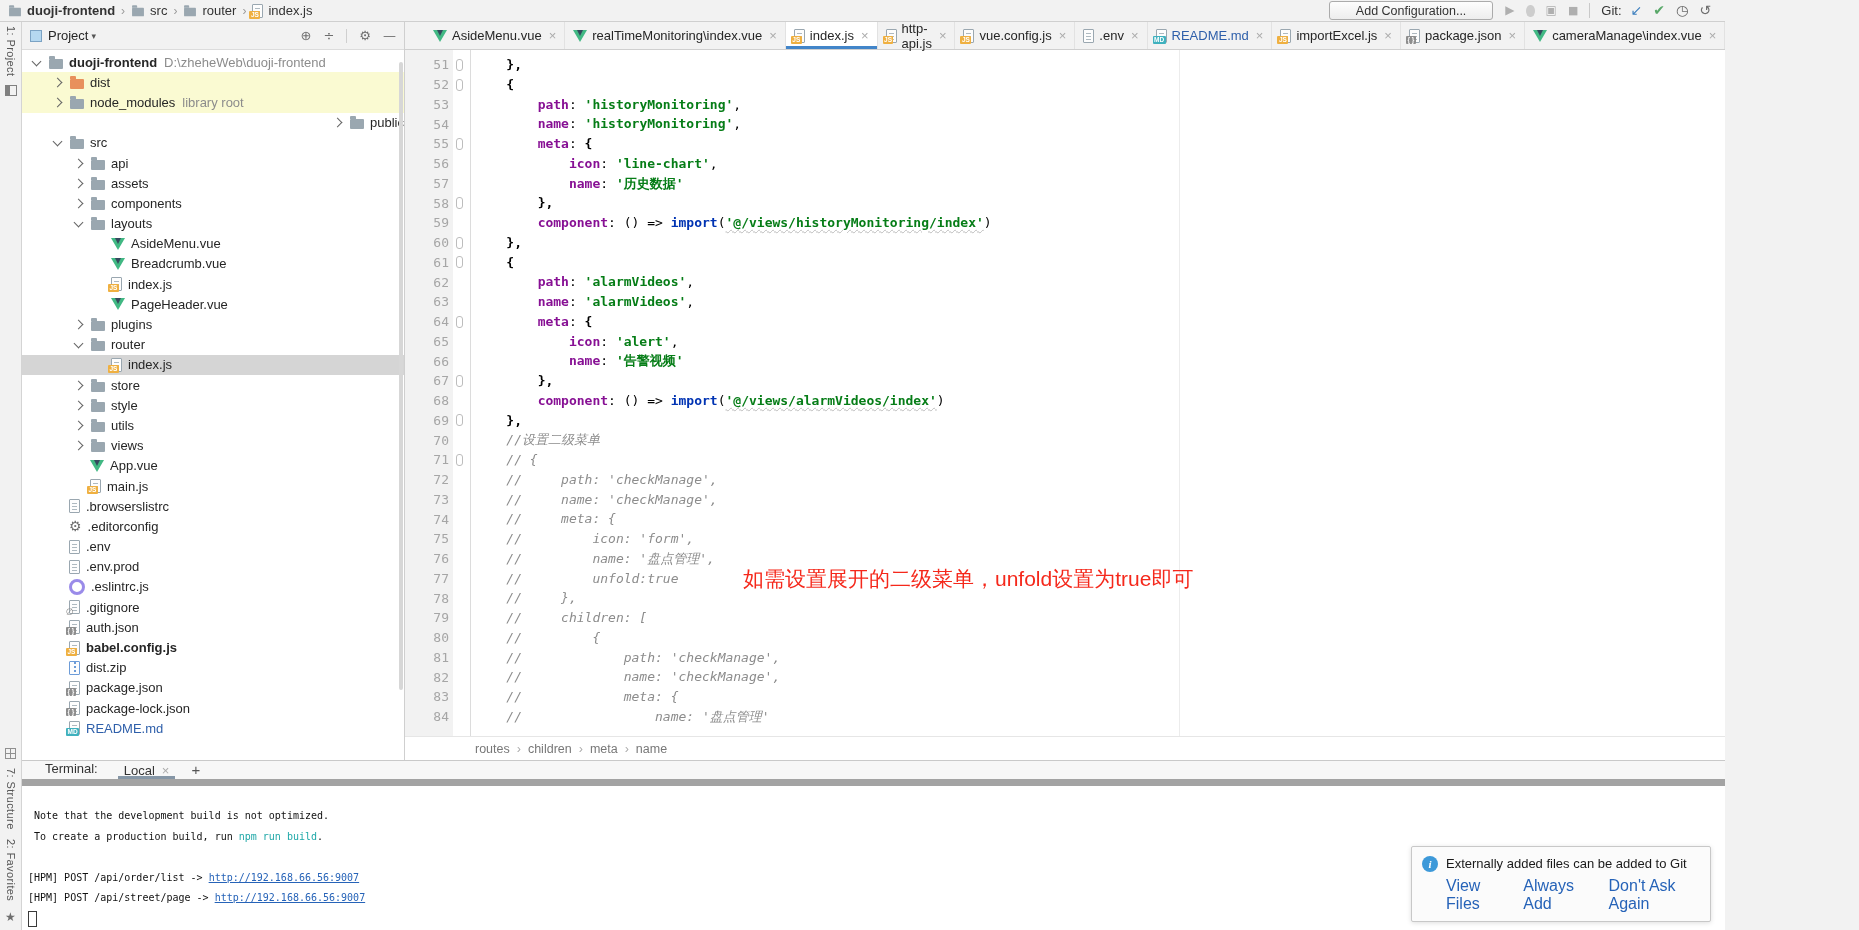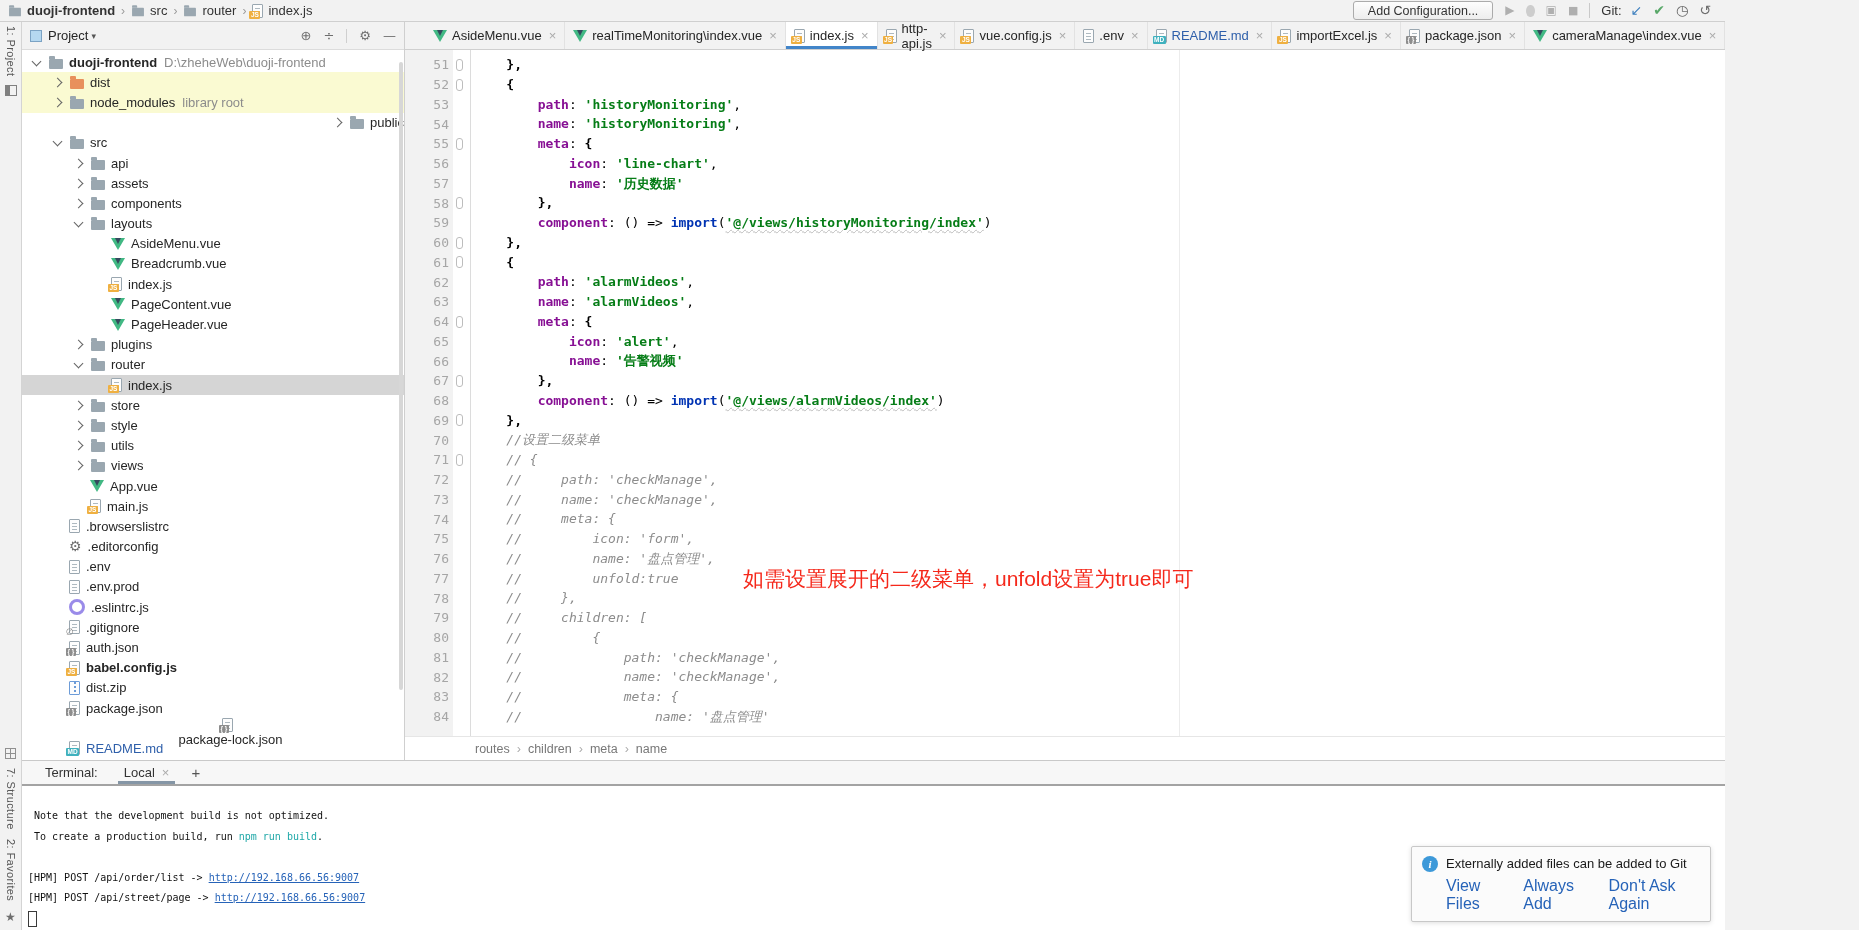--- a/index.html
+++ b/index.html
@@ -9,21 +9,21 @@
   .app{position:relative;width:1725px;height:930px}
 
   
   .topbar{height:22px;display:flex;align-items:center;padding:0 8px;
           background:#F2F2F2;border-bottom:1px solid #CFCFCF;box-sizing:border-box}
   .nav-crumbs{display:flex;align-items:center;font-size:13px;color:#333}
   .nav-crumbs .seg{display:flex;align-items:center;gap:5px;cursor:default}
   .nav-crumbs .sep{color:#9B9B9B;margin:0 6px;font-size:12px}
   .nav-crumbs .seg.first .lbl{font-weight:bold}
   .nav-actions{margin-left:auto;display:flex;align-items:center}
-  .addcfg{height:19px;padding:0 14px;border:1px solid #ABABAB;border-radius:3px;
+  .addcfg{height:19px;padding:0 26px;border:1px solid #ABABAB;border-radius:3px;
           background:linear-gradient(#FDFDFD,#EDEDED);font:12.5px "Liberation Sans",sans-serif;
           color:#333;margin-right:12px}
   .runics{display:flex;gap:11px;opacity:.5}
   .divider{width:1px;height:15px;background:#C9C9C9;margin:0 11px}
   .gitlabel{font-size:13px;color:#333;margin-right:9px}
   .gitics{display:flex;gap:11px;margin-right:6px}
 
   
   .ic{display:inline-block;flex:none;position:relative}
   .gl{font:14px/15px "DejaVu Sans",sans-serif;color:#6E6E6E}
@@ -126,22 +126,22 @@
   .ann{position:absolute;left:268px;top:-4px;font:21px "Liberation Sans","DejaVu Sans",sans-serif;
       color:var(--red);white-space:nowrap;z-index:3;font-style:normal}
   .marginguide{position:absolute;left:708px;top:0;bottom:0;width:1px;background:#ECECEC}
   .ebread{height:24px;flex:none;border-top:1px solid #E6E6E6;display:flex;align-items:center;
       padding-left:70px;font-size:12.5px;color:#787878;gap:7px;box-sizing:border-box}
   .ebread .sep{color:#ABABAB}
 
   
   .terminal{height:170px;flex:none;background:#fff;border-top:1px solid #C9C9C9;
       display:flex;flex-direction:column;box-sizing:border-box}
-  .theader{height:25px;flex:none;background:#F7F7F7;border-bottom:2px solid #a3a3a3;
-      display:flex;align-items:center;padding-left:23px;box-sizing:border-box;font-size:13px;color:#333}
+  .theader{height:25px;flex:none;background:#F7F7F7;border-bottom:7px solid #a3a3a3;
+      display:flex;padding-left:23px;box-sizing:border-box;font-size:13px;color:#333}
   .ttab{display:flex;align-items:center;margin-left:20px;height:100%;padding:0 6px;
       box-shadow:inset 0 -3px 0 var(--tab_underline)}
   .ttab .tclose{margin-left:7px;color:#ABABAB}
   .tplus{margin-left:16px;font-size:15px;color:#555}
   .tbody{flex:1;padding:20px 0 0 6px;font:10px/20.5px "DejaVu Sans Mono",monospace;color:#111}
   .tline{white-space:pre;min-height:20.5px}
   .tcy{color:var(--cyan)}
   .tln{color:var(--link);text-decoration:underline;cursor:pointer}
   .cursor{display:inline-block;width:7px;height:14px;border:1px solid #3A3A3A;vertical-align:middle}
 
@@ -287,25 +287,20 @@
                 <span class="lbl">Breadcrumb.vue</span>
               </div>
               <div class="trow" style="padding-left: 71px;">
                 <span class="chevsp"></span>
                 <span class="ic fi lines badge i-js"></span>
                 <span class="lbl">index.js</span>
               </div>
               <div class="trow" style="padding-left: 71px;">
                 <span class="chevsp"></span>
                 <span class="ic i-vue"></span>
-                <span class="lbl">PageContent.vue</span>
-              </div>
-              <div class="trow" style="padding-left: 71px;">
-                <span class="chevsp"></span>
-                <span class="ic i-vue"></span>
                 <span class="lbl">PageHeader.vue</span>
               </div>
               <div class="trow" style="padding-left: 50px;">
                 <span class="chev"></span>
                 <span class="ic i-folder"></span>
                 <span class="lbl">plugins</span>
               </div>
               <div class="trow" style="padding-left: 50px;">
                 <span class="chev exp"></span>
                 <span class="ic i-folder"></span>
@@ -389,21 +384,21 @@
               <div class="trow" style="padding-left: 29px;">
                 <span class="chevsp"></span>
                 <span class="ic fi i-zip"></span>
                 <span class="lbl">dist.zip</span>
               </div>
               <div class="trow" style="padding-left: 29px;">
                 <span class="chevsp"></span>
                 <span class="ic fi lines badge i-json"></span>
                 <span class="lbl">package.json</span>
               </div>
-              <div class="trow" style="padding-left: 29px; flex-direction: column;">
+              <div class="trow" style="padding-left: 29px;">
                 <span class="chevsp"></span>
                 <span class="ic fi lines badge i-json"></span>
                 <span class="lbl">package-lock.json</span>
               </div>
               <div class="trow" style="padding-left: 29px;">
                 <span class="chevsp"></span>
                 <span class="ic fi lines badge i-md"></span>
                 <span class="lbl" style="color: rgb(46, 95, 170);">README.md</span>
               </div>
             </div>

